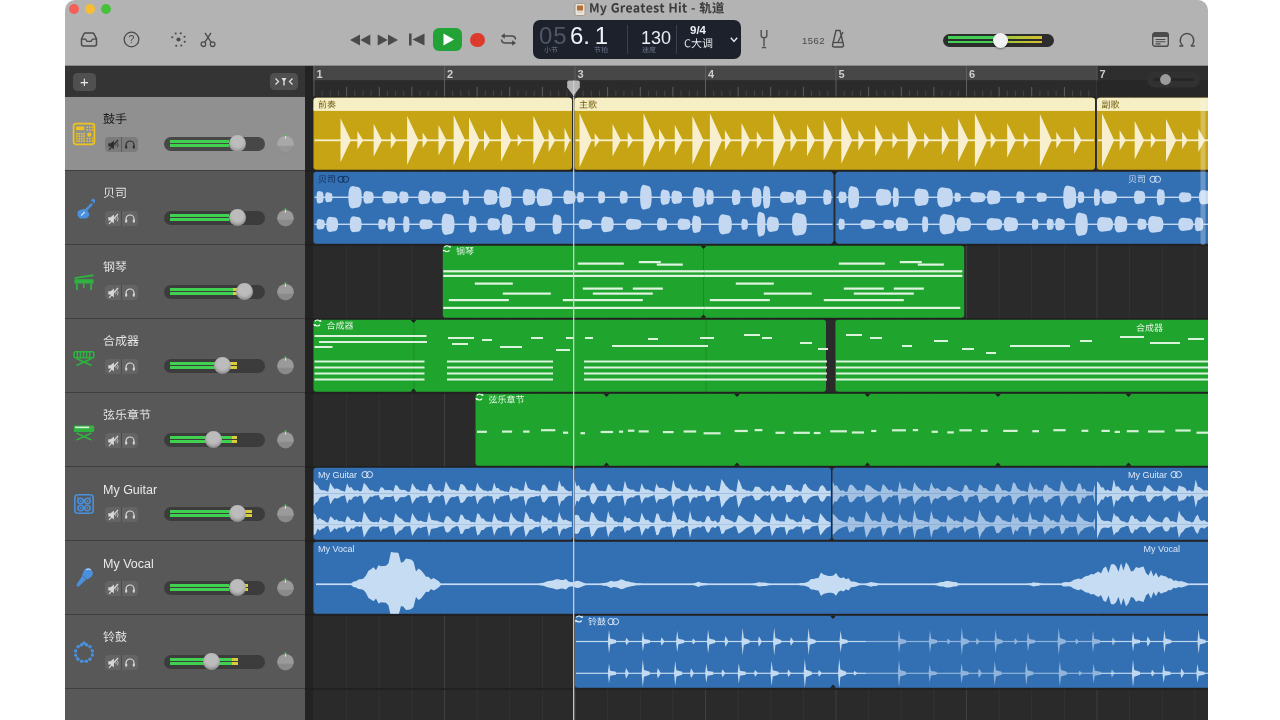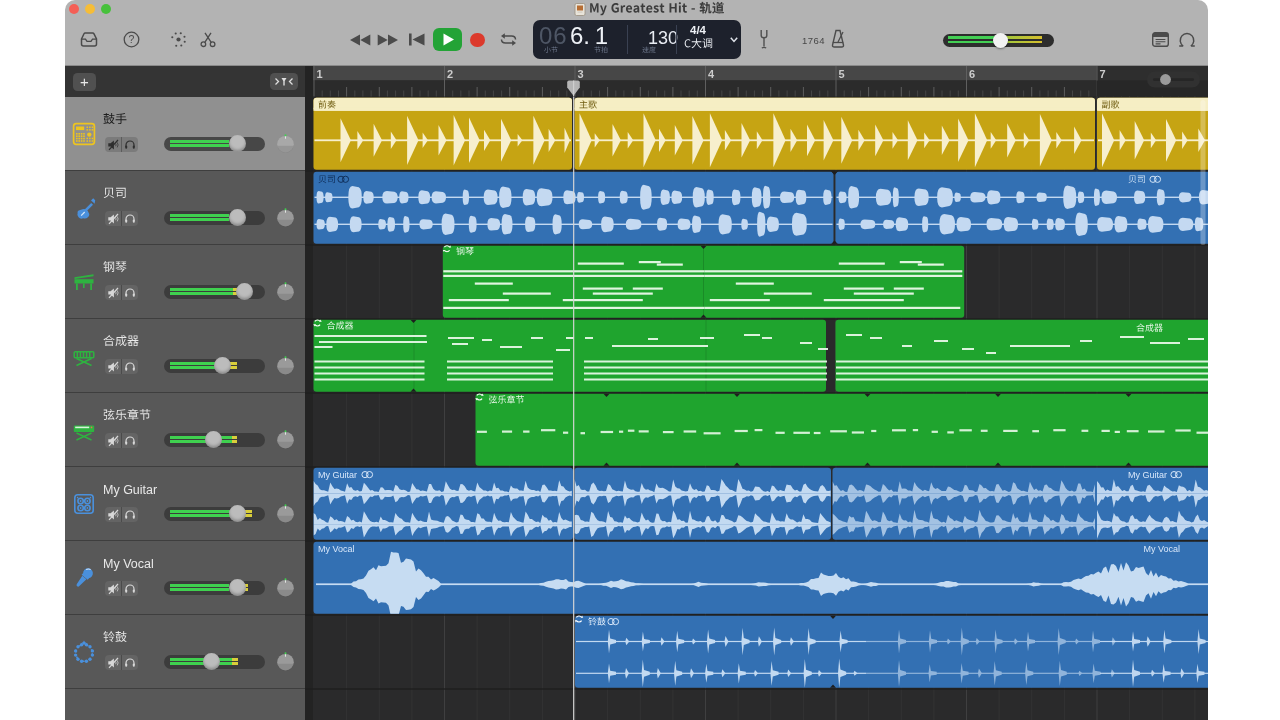--- a/index.html
+++ b/index.html
@@ -117,60 +117,60 @@
     <polygon points="10.5,5.5 21,11.5 10.5,17.5" fill="#fff"></polygon>
   </svg>
 <div class="abs" style="left:470px;top:32.5px;width:14.5px;height:14.5px;border-radius:50%;background:#dc3a2c"></div>
 <svg class="abs" style="left:499px;top:32px" width="19" height="15" viewBox="0 0 19 15" fill="none" stroke="#4b4b4b" stroke-width="1.5">
     <path d="M5 4 H12.5 Q16.5 4 16.5 7.5"></path>
     <path d="M14 11 H6.5 Q2.5 11 2.5 7.5"></path>
     <polygon points="5.8,1.2 5.8,6.8 2.0,4.0" fill="#4b4b4b" stroke="none"></polygon>
     <polygon points="13.2,8.2 13.2,13.8 17.0,11.0" fill="#4b4b4b" stroke="none"></polygon>
   </svg>
 <div class="abs" style="left:533px;top:19.5px;width:208px;height:39.5px;background:#1d212c;border-radius:7px"></div>
-<div class="abs" style="left:539px;top:22px;color:#4e5665;font-size:24px;letter-spacing:1px">06</div>
+<div class="abs" style="left:539px;top:22px;color:#4e5665;font-size:24px;letter-spacing:1px">05</div>
 <div class="abs" style="left:570px;top:22px;color:#eef1f6;font-size:24px">6. 1</div>
 <div class="abs" style="left:544px;top:47px">
     <svg width="14.0" height="7.0" viewBox="0 0 2.000 1" style="overflow:visible;display:block" fill="#707a8e">
       <use href="#g13" transform="translate(0.000,0.76)"></use>
       <use href="#g14" transform="translate(1.000,0.76)"></use>
     </svg>
   </div>
 <div class="abs" style="left:594px;top:47px">
     <svg width="14.0" height="7.0" viewBox="0 0 2.000 1" style="overflow:visible;display:block" fill="#707a8e">
       <use href="#g14" transform="translate(0.000,0.76)"></use>
       <use href="#g15" transform="translate(1.000,0.76)"></use>
     </svg>
   </div>
 <div class="abs" style="left:627px;top:25px;width:1px;height:29px;background:#3a4152"></div>
-<div class="abs" style="left:634px;top:28px;width:44px;text-align:right;color:#e9edf4;font-size:18px">130</div>
+<div class="abs" style="left:634px;top:28px;width:44px;text-align:center;color:#e9edf4;font-size:18px">130</div>
 <div class="abs" style="left:642px;top:47px">
     <svg width="14.0" height="7.0" viewBox="0 0 2.000 1" style="overflow:visible;display:block" fill="#707a8e">
       <use href="#g16" transform="translate(0.000,0.76)"></use>
       <use href="#g17" transform="translate(1.000,0.76)"></use>
     </svg>
   </div>
 <div class="abs" style="left:676px;top:25px;width:1px;height:29px;background:#3a4152"></div>
-<div class="abs" style="left:680px;top:23.5px;width:36px;text-align:center;color:#eef1f6;font-size:11.5px;font-weight:bold">4/4</div>
+<div class="abs" style="left:680px;top:23.5px;width:36px;text-align:center;color:#eef1f6;font-size:11.5px;font-weight:bold">9/4</div>
 <div class="abs" style="left:684px;top:39px">
     <svg width="29.0" height="11.0" viewBox="0 0 2.638 1" style="overflow:visible;display:block" fill="#eef1f6">
       <use href="#g18" transform="translate(0.000,0.76)"></use>
       <use href="#g19" transform="translate(0.638,0.76)"></use>
       <use href="#g20" transform="translate(1.638,0.76)"></use>
     </svg>
   </div>
 <svg class="abs" style="left:729px;top:36px" width="10" height="8" viewBox="0 0 10 8">
     <path d="M1.8 1.8 L5 5.4 L8.2 1.8" fill="none" stroke="#dfe3ea" stroke-width="1.5"></path>
   </svg>
 <svg class="abs" style="left:758px;top:29px" width="12" height="21" viewBox="0 0 12 21" fill="none" stroke="#4f4f4f" stroke-width="1.4">
     <path d="M3.2 1 V6.5 Q3.2 8.8 6 8.8 Q8.8 8.8 8.8 6.5 V1"></path>
     <path d="M6 8.8 V17.5"></path>
     <path d="M3.8 19 Q6 17.8 8.2 19" stroke-width="1.2"></path>
   </svg>
-<div class="abs" style="left:802px;top:35px;color:#474747;font-size:9.5px;letter-spacing:0.5px">1764</div>
+<div class="abs" style="left:802px;top:35px;color:#474747;font-size:9.5px;letter-spacing:0.5px">1562</div>
 <svg class="abs" style="left:829px;top:29px" width="18" height="20" viewBox="0 0 18 20" fill="none" stroke="#4b4b4b" stroke-width="1.4">
     <path d="M7 1.5 H11 L14.5 16 Q14.7 18 12.7 18 H5.3 Q3.3 18 3.5 16 Z"></path>
     <path d="M9 13 L14 3" stroke-width="1.3"></path>
     <path d="M3.8 13.5 H14.2" stroke-width="1.3"></path>
   </svg>
 <div class="abs" style="left:943px;top:33.5px;width:111px;height:13px;background:#2d2d2d;border-radius:7px"></div>
 <div class="abs" style="left:948px;top:36.3px;width:52px;height:2.4px;background:#43cf54"></div>
 <div class="abs" style="left:948px;top:40.6px;width:52px;height:2.4px;background:#43cf54"></div>
 <div class="abs" style="left:1000px;top:36.3px;width:42px;height:2.4px;background:linear-gradient(90deg,#9ac83e,#d6bf2e)"></div>
 <div class="abs" style="left:1000px;top:40.6px;width:42px;height:2.4px;background:linear-gradient(90deg,#9ac83e,#d6bf2e)"></div>

